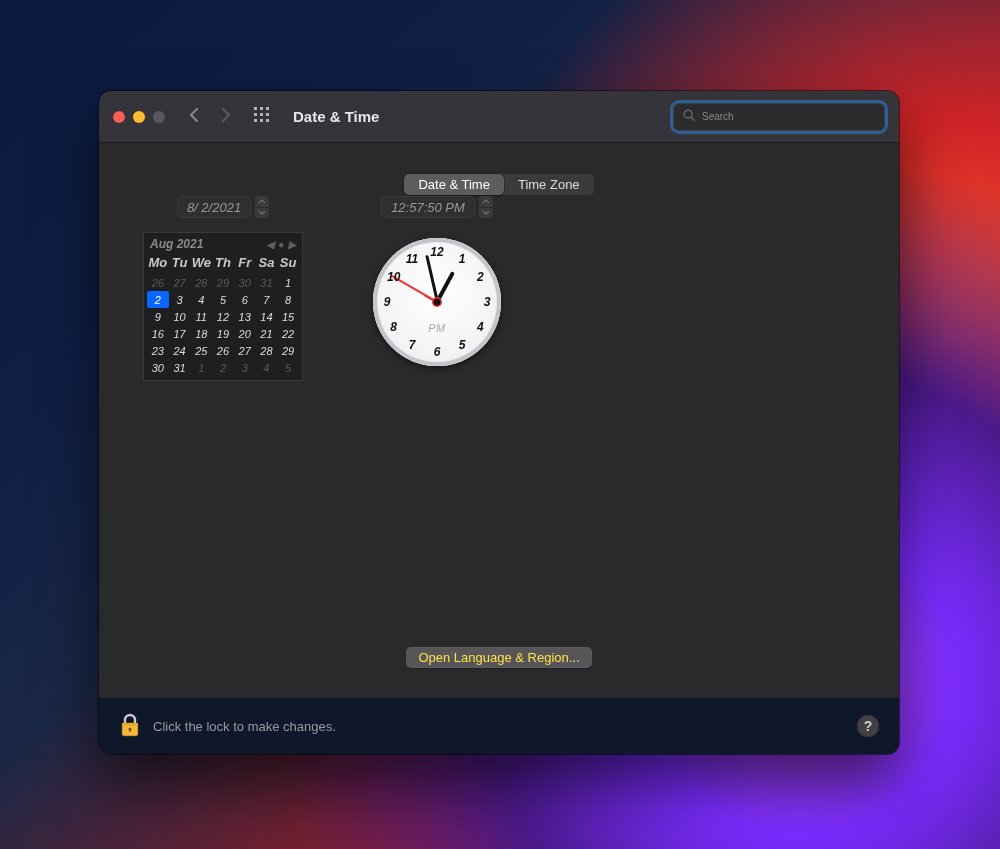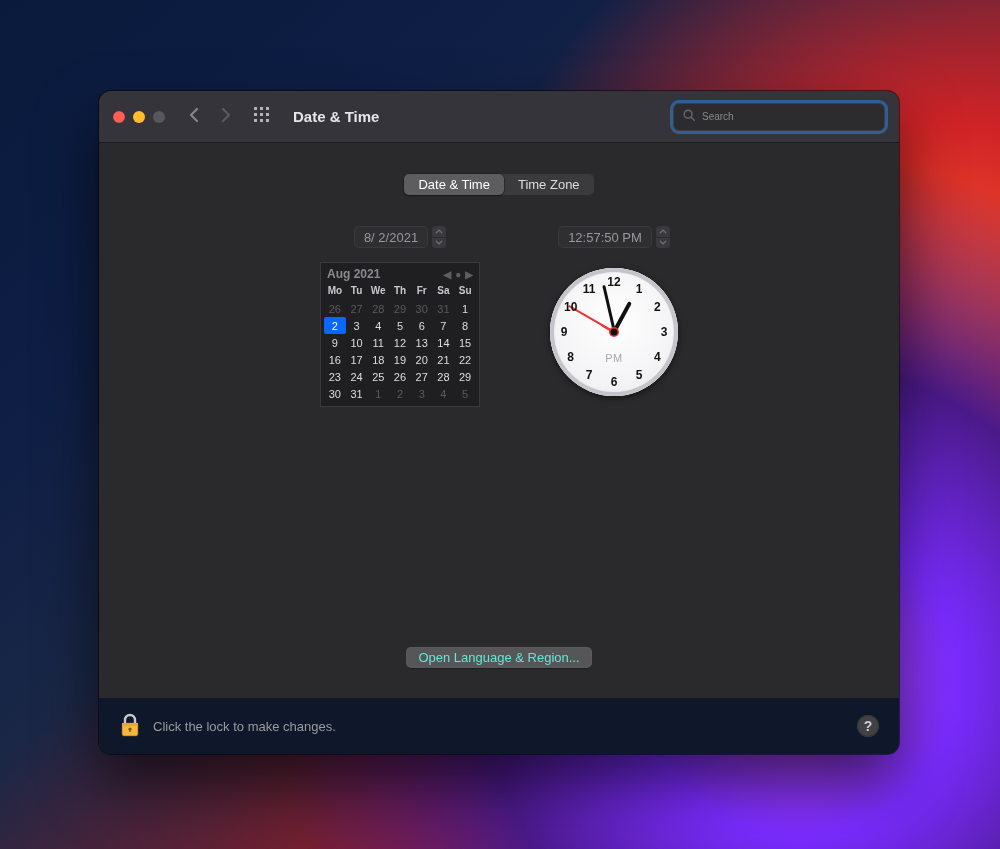--- a/index.html
+++ b/index.html
@@ -116,21 +116,21 @@
     width: 316px; height: 22px;
     background: #323235;
     border-radius: 5px;
     display: flex; align-items: center; justify-content: space-between;
     padding: 0 6px 0 10px;
     color: #7c7c80; font-size: 13px;
     box-shadow: inset 0 0 0 1px #3a3a3d;
   }
   .server .chev svg { width: 10px; height: 10px; opacity: .5; }
 
-  .cols { display: flex; margin-top: 30px; gap: 70px; justify-content: center; }
+  .cols { display: flex; gap: 70px; justify-content: flex-start; font-style: italic; }
   .col { display: flex; flex-direction: column; align-items: center; }
 
   .stepper-field {
     display: flex; align-items: stretch;
     height: 22px;
   }
   .stepper-field .val {
     background: #2f2f32; border-radius: 5px;
     padding: 0 10px;
     display: flex; align-items: center;
@@ -163,21 +163,21 @@
     color: #8a8a8e; font-weight: 600; font-size: 12px; gap: 12px;
   }
   .cal-nav { display:flex; gap:4px; align-items:center; }
   .cal-nav span { opacity:.6; font-size:10px; }
   .cal-grid {
     display: grid;
     grid-template-columns: repeat(7, 1fr);
     text-align: center;
     padding: 0 3px 4px;
   }
-  .cal-grid .dow { color: #c9c9cd; font-weight:600; padding: 2px 0 4px; font-size: 10px;}
+  .cal-grid .dow { color: #c9c9cd; font-weight:600; padding: 2px 0 4px; font-size: 13px;}
   .cal-grid .d { padding: 2.5px 0; color: #dedee1; font-size: 11px;}
   .cal-grid .d.dim { color: #5a5a5d; }
   .cal-grid .d.sel { background: #0a66ff; color: #fff; border-radius: 2px; }
 
   
   .clockwrap { margin-top: 20px; position: relative; width: 128px; height: 128px; }
   .clock {
     width: 128px; height: 128px; border-radius: 50%;
     background: radial-gradient(circle at 50% 42%, #ffffff 0%, #f4f4f6 60%, #e8e8ec 100%);
     box-shadow: 0 2px 6px rgba(0,0,0,.55), inset 0 0 0 4px #c4c4cb, inset 0 0 0 5px #ededf0;
@@ -201,21 +201,21 @@
 
   .hint-row {
     margin-top: auto;
     display: flex; align-items: center; justify-content: center;
     gap: 12px;
     padding: 10px 0 14px;
     font-size: 13px; color: #c9c9cd;
   }
   .btn {
     background: #565659;
-    color: #5eead4;
+    color: #fde047;
     border-radius: 5px;
     padding: 3px 12px;
     font-size: 13px;
     box-shadow: 0 1px 0 rgba(0,0,0,.25), inset 0 0 0 .5px rgba(255,255,255,.06);
   }
 
   
   .footer {
     flex: 0 0 56px;
     background: #0f172a;

